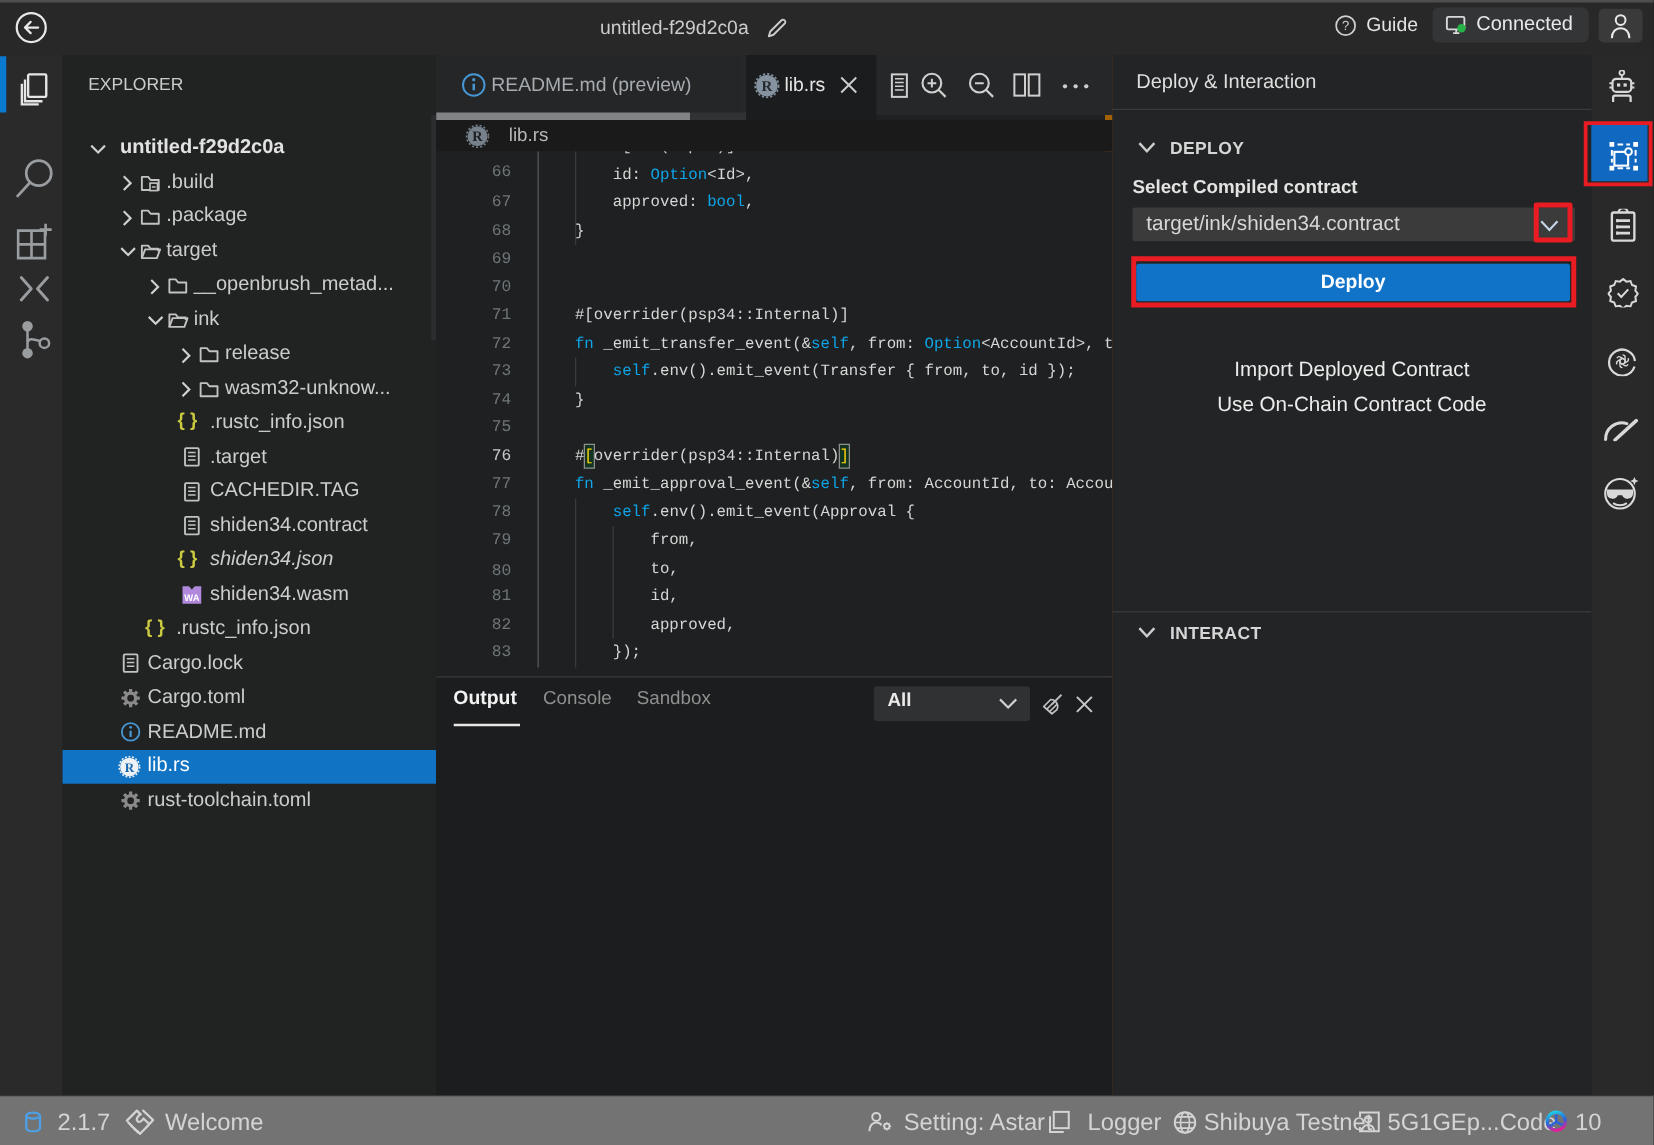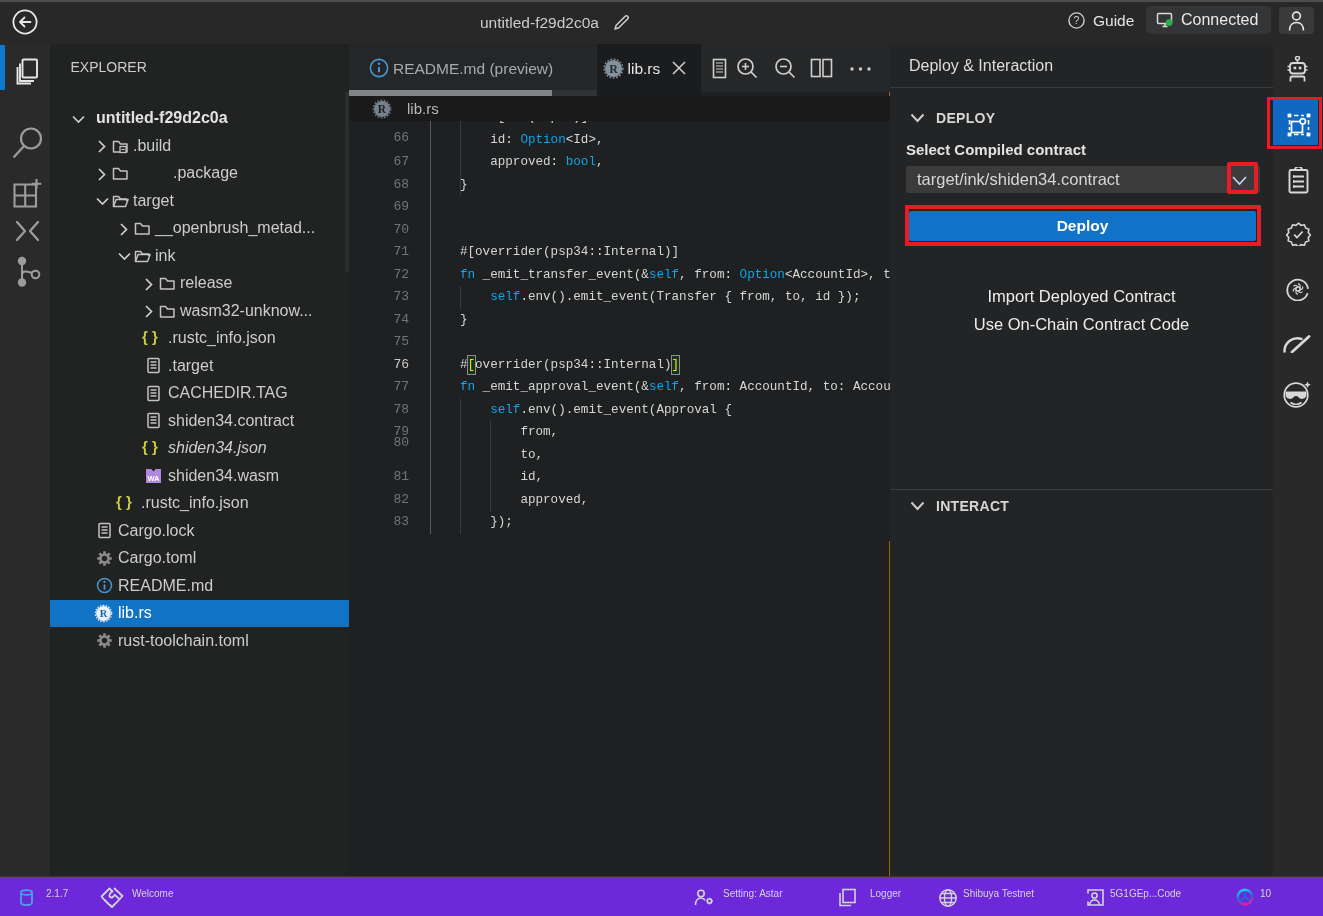--- a/index.html
+++ b/index.html
@@ -11,36 +11,36 @@
   #titlebar { left:0; top:0; width:1323px; height:44px; background:#282829; }
   #topstrip { left:0; top:0; width:1323px; height:2px; background:#4e4e4e; }
   
   #actleft { left:0; top:44px; width:50px; height:832px; background:#2a2a2b; }
   #actright { left:1273px; top:44px; width:50px; height:832px; background:#29292a; }
   
   #explorer { left:50px; top:44px; width:299px; height:832px; background:#212222; }
   .trowtext { font-size:16px; color:#cccccc; }
   .braces { font-size:15px; font-weight:bold; color:#cbcb41; letter-spacing:1.5px; }
   
-  #editor { left:349px; top:44px; width:541px; height:832px; background:#1f2021; border-right:1px solid #a16207; }
+  #editor { left:349px; top:44px; width:541px; height:832px; background:#1f2021; border-right:6px solid #a16207; }
   #tabbar { left:0; top:0; width:541px; height:48px; background:#262728; }
   #tab1 { left:0; top:0; width:243px; height:48px; background:#252627; }
   #tab2 { left:248px; top:0; width:104px; height:52px; background:#1b1c1d; }
   #breadcrumb { left:0; top:52px; width:541px; height:25px; background:#1a1a1b; }
   #code { left:0; top:77px; width:541px; height:419.5px; background:#1f2021; overflow:hidden; font-family:"Liberation Mono", monospace; font-size:12.6px; }
   .cl { position:absolute; height:22.5px; line-height:22.5px; white-space:pre; color:#d6d6d6; }
   .num { position:absolute; width:60px; text-align:right; color:#6e7579; font-family:"Liberation Mono", monospace; font-size:13px; height:22.5px; line-height:22.5px; }
   .kw { color:#0ea5e9; }
   .cm { color:#6a9955; }
   
   #panel { left:0; top:496.5px; width:541px; height:335.5px; background:#1c1d1e; border-top:1px solid #3b3b3d; }
   
   #rightpanel { left:890px; top:44px; width:383px; height:832px; background:#232425; }
   
-  #statusbar { left:0; top:876px; width:1323px; height:40px; background:#6d28d9; border-top:1px solid #363637; font-size:10px; color:#d4d4d4; }
+  #statusbar { left:0; top:876px; width:1323px; height:40px; background:#737373; border-top:1px solid #363637; font-size:19px; color:#d4d4d4; }
   .sitem { position:absolute; top:11px; }
 </style>
 </head>
 <body>
 <div class="abs" id="titlebar"></div>
 <div class="abs" id="topstrip"></div>
 
 <svg class="abs" style="left:12px;top:9px" width="26" height="26" viewBox="0 0 26 26">
   <circle cx="13" cy="13" r="11.6" fill="none" stroke="#e8e8e8" stroke-width="1.8"></circle>
   <path d="M18.5 13 H8.5 M12.5 8.5 L8 13 L12.5 17.5" fill="none" stroke="#e8e8e8" stroke-width="1.8" stroke-linecap="round" stroke-linejoin="round"></path>
@@ -146,21 +146,21 @@
       <path d="M9.5 11.5 h3" stroke="#c2c2c2" stroke-width="1.2"></path>
     </svg>
 <div class="abs trowtext" style="left:83px;top:32px;">.build</div>
 
 <svg class="abs" style="left:44px;top:61px" width="17" height="17">
       <use href="#chr"></use>
     </svg>
 <svg class="abs" style="left:62px;top:60.5px" width="17" height="17">
       <use href="#fold"></use>
     </svg>
-<div class="abs trowtext" style="left:83px;top:59.5px;margin-left:40px;">.package</div>
+<div class="abs trowtext" style="left:83px;top:59.5px;">.package</div>
 
 <svg class="abs" style="left:44px;top:88.5px" width="17" height="17">
       <use href="#chd"></use>
     </svg>
 <svg class="abs" style="left:62px;top:88px" width="17" height="17">
       <use href="#foldo"></use>
     </svg>
 <div class="abs trowtext" style="left:83px;top:87px;">target</div>
 
 <svg class="abs" style="left:66px;top:116px" width="17" height="17">
@@ -330,21 +330,21 @@
     <div class="num" style="top:97.5px">70</div>
     <div class="num" style="top:120px">71</div>
     <div class="num" style="top:142.5px">72</div>
     <div class="num" style="top:165px">73</div>
     <div class="num" style="top:187.5px">74</div>
     <div class="num" style="top:210px">75</div>
     <div class="num" style="top:232.5px;color:#c8c8c8;">76</div>
     <div class="num" style="top:255px">77</div>
     <div class="num" style="top:277.5px">78</div>
     <div class="num" style="top:300px">79</div>
-    <div class="num" style="top:311px">80</div>
+    <div class="num" style="top:325px">80</div>
     <div class="num" style="top:345px">81</div>
     <div class="num" style="top:367.5px">82</div>
     <div class="num" style="top:390px">83</div>
 
     <div class="cl" style="left:80.7px;top:-15px">        #[ink(topic)]</div>
     <div class="cl" style="left:80.7px;top:7.5px">        id: <span class="kw">Option</span>&lt;Id&gt;,</div>
     <div class="cl" style="left:80.7px;top:30px">        approved: <span class="kw">bool</span>,</div>
     <div class="cl" style="left:80.7px;top:52.5px">    }</div>
     <div class="cl" style="left:80.7px;top:120px">    #[overrider(psp34::Internal)]</div>
     <div class="cl" style="left:80.7px;top:142.5px">    <span class="kw">fn</span> _emit_transfer_event(&amp;<span class="kw">self</span>, from: <span class="kw">Option</span>&lt;AccountId&gt;, to: &lt;AccountId&gt;, id: Id)</div>
@@ -352,20 +352,39 @@
     <div class="cl" style="left:80.7px;top:187.5px">    }</div>
     <div class="cl" style="left:80.7px;top:232.5px">    #<span style="color:#ffd70b">[</span>overrider(psp34::Internal)<span style="color:#ffd70b">]</span></div>
     <div class="cl" style="left:80.7px;top:255px">    <span class="kw">fn</span> _emit_approval_event(&amp;<span class="kw">self</span>, from: AccountId, to: AccountId, id: &lt;Id&gt;)</div>
     <div class="cl" style="left:80.7px;top:277.5px">        <span class="kw">self</span>.env().emit_event(Approval {</div>
     <div class="cl" style="left:80.7px;top:300px">            from,</div>
     <div class="cl" style="left:80.7px;top:322.5px">            to,</div>
     <div class="cl" style="left:80.7px;top:345px">            id,</div>
     <div class="cl" style="left:80.7px;top:367.5px">            approved,</div>
     <div class="cl" style="left:80.7px;top:390px">        });</div>
   </div>
+  <div class="abs" id="panel">
+    <div class="abs" style="left:13.7px;top:8px;font-size:15.5px;font-weight:bold;color:#f2f2f2;">Output</div>
+    <div class="abs" style="left:13.7px;top:37.5px;width:53px;height:2px;background:#e7e7e7;"></div>
+    <div class="abs" style="left:85.4px;top:8.5px;font-size:15px;color:#8f8f8f;">Console</div>
+    <div class="abs" style="left:160.4px;top:8.5px;font-size:15px;color:#8f8f8f;">Sandbox</div>
+    <div class="abs" style="left:350px;top:7px;width:125px;height:28px;background:#303132;border-radius:3px;"></div>
+    <div class="abs" style="left:361px;top:10px;font-size:15px;font-weight:bold;color:#eaeaea;">All</div>
+    <svg class="abs" style="left:449px;top:15px" width="17" height="12" viewBox="0 0 17 12">
+        <path d="M2 2.5 L8.5 9 L15 2.5" fill="none" stroke="#d0d0d0" stroke-width="1.7"></path>
+      </svg>
+    <svg class="abs" style="left:484px;top:12px" width="18" height="18" viewBox="0 0 18 18">
+      <path d="M16.2 1.8 L8.5 9.5" stroke="#c0c0c0" stroke-width="1.5"></path>
+      <path d="M2 11.2 L7.6 5.6 a5.6 5.6 0 0 1 4.8 8.3 L8.5 17 z" fill="none" stroke="#c0c0c0" stroke-width="1.4" stroke-linejoin="round"></path>
+      <path d="M4.3 13.5 l6.5-6.5 M6.5 15.5 l6-6" stroke="#c0c0c0" stroke-width="1.2"></path>
+    </svg>
+    <svg class="abs" style="left:511px;top:14px" width="15" height="15" viewBox="0 0 15 15">
+        <path d="M1.5 1.5 L13.5 13.5 M13.5 1.5 L1.5 13.5" stroke="#c8c8c8" stroke-width="1.6"></path>
+      </svg>
+  </div>
 </div>
 <div class="abs" id="rightpanel">
   <div class="abs" style="left:19px;top:13px;font-size:16px;color:#dedede;">Deploy &amp; Interaction</div>
   <div class="abs" style="left:0;top:43px;width:383px;height:1px;background:#3a3b3c;"></div>
   <svg class="abs" style="left:20px;top:69px" width="15" height="11" viewBox="0 0 15 11">
       <path d="M1.5 1.5 L7.5 8 L13.5 1.5" fill="none" stroke="#cccccc" stroke-width="2"></path>
     </svg>
   <div class="abs" style="left:46px;top:66px;font-size:14px;font-weight:bold;color:#d6d6d6;letter-spacing:.3px;">DEPLOY</div>
   <div class="abs" style="left:16px;top:97px;font-size:15px;font-weight:bold;color:#e3e3e3;">Select Compiled contract</div>
   <div class="abs" style="left:16px;top:122px;width:354px;height:27px;background:#3b3b3c;border-radius:2px;"></div>

